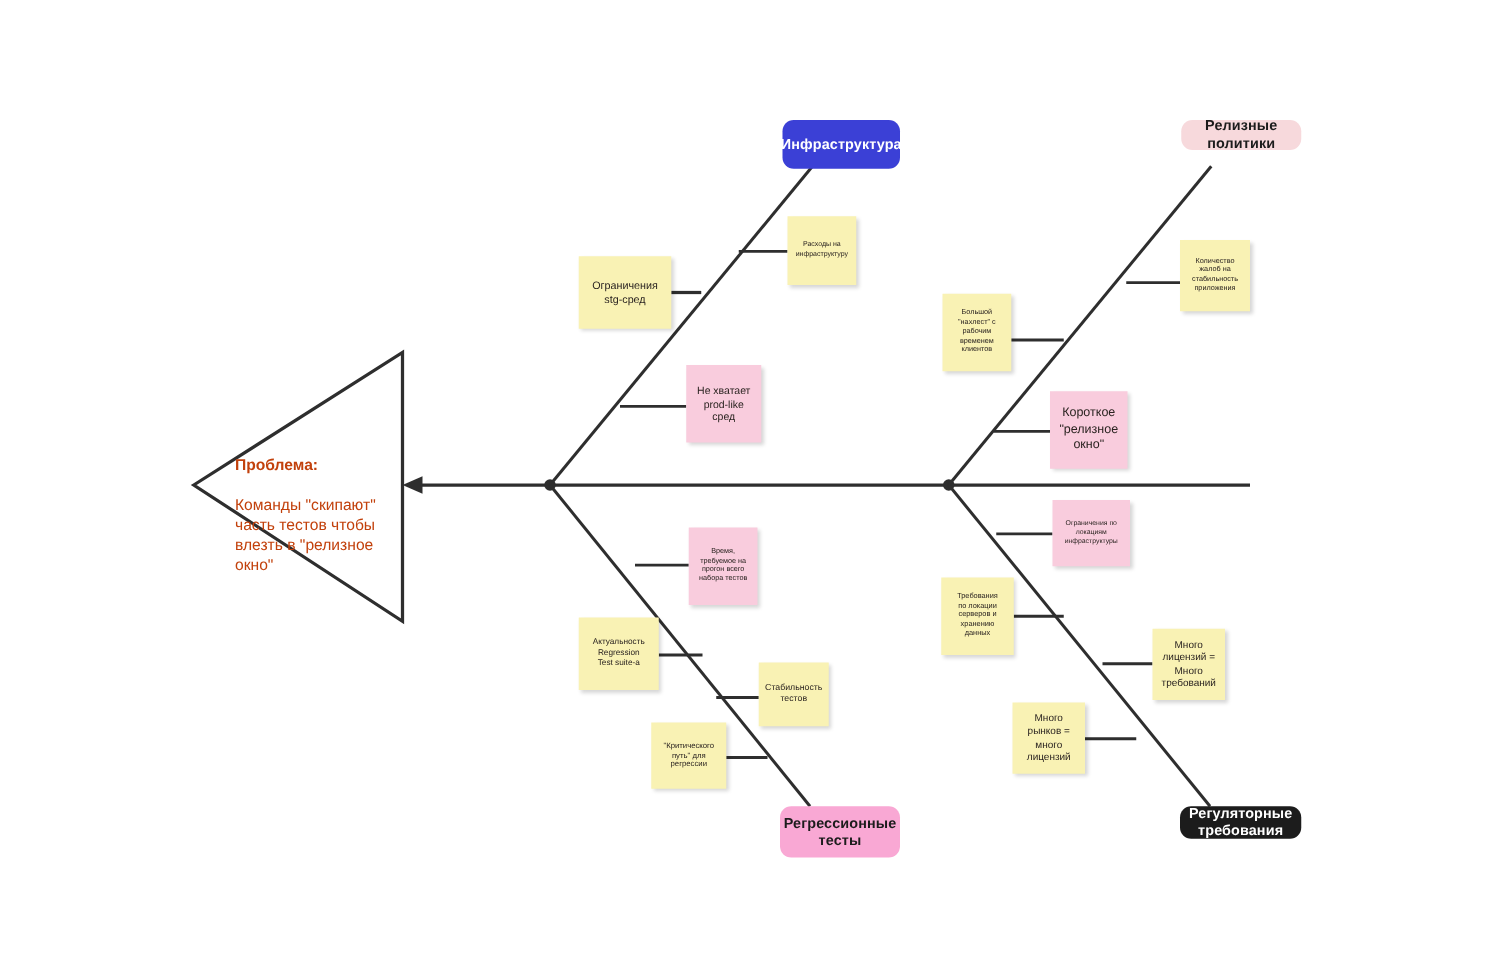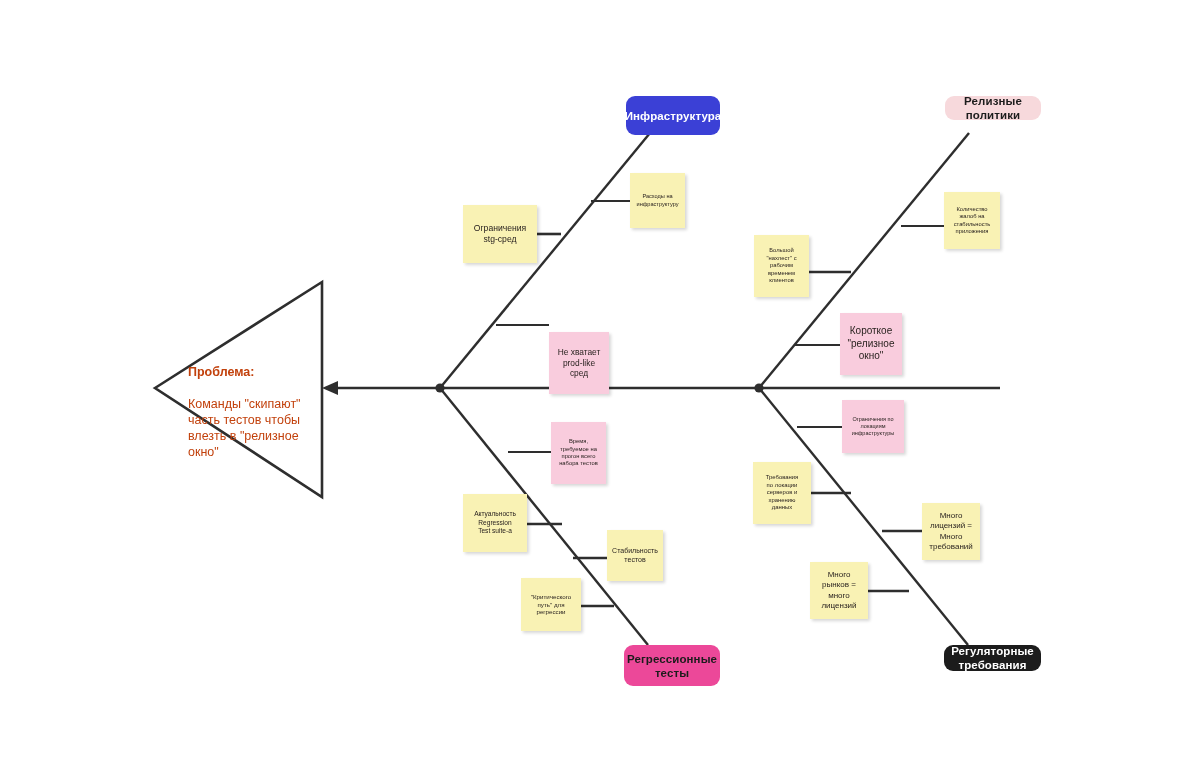--- a/index.html
+++ b/index.html
@@ -118,33 +118,33 @@
 часть тестов чтобы
 влезть в "релизное
 окно"</div>
   </div>
 
   <div class="cat" style="left:602px; top:96px; width:94px; height:39px; background:#3b40d6; color:#ffffff; white-space:pre-line;">Инфраструктура</div>
 
   <div class="cat" style="left:921px; top:96px; width:96px; height:24px; background:#f7d9dc; color:#1c1c1c; white-space:pre-line;">Релизные
 политики</div>
 
-  <div class="cat" style="left:600px; top:645px; width:96px; height:41px; background:#ec4899; color:#1c1c1c; white-space:pre-line;">Регрессионные
+  <div class="cat" style="left:600px; top:645px; width:96px; height:41px; background:#f9a8d4; color:#1c1c1c; white-space:pre-line;">Регрессионные
 тесты</div>
 
   <div class="cat" style="left:920px; top:645px; width:97px; height:26px; background:#1c1c1c; color:#ffffff; white-space:pre-line;">Регуляторные
 требования</div>
 
   <div class="note yellow" style="left:630px; top:173px; width:55px; height:55px; font-size:5.6px; white-space:pre-line;">Расходы на
 инфраструктуру</div>
 
   <div class="note yellow" style="left:463px; top:205px; width:74px; height:58px; font-size:8.6px; white-space:pre-line;">Ограничения
 stg-сред</div>
 
-  <div class="note pink" style="left:549px; top:292px; width:60px; height:62px; font-size:8.4px; white-space:pre-line;margin-top:40px;">Не хватает
+  <div class="note pink" style="left:549px; top:292px; width:60px; height:62px; font-size:8.4px; white-space:pre-line;">Не хватает
 prod-like
 сред</div>
 
   <div class="note yellow" style="left:944px; top:192px; width:56px; height:57px; font-size:5.8px; white-space:pre-line;">Количество
 жалоб на
 стабильность
 приложения</div>
 
   <div class="note yellow" style="left:754px; top:235px; width:55px; height:62px; font-size:5.8px; white-space:pre-line;">Большой
 "нахлест" с

